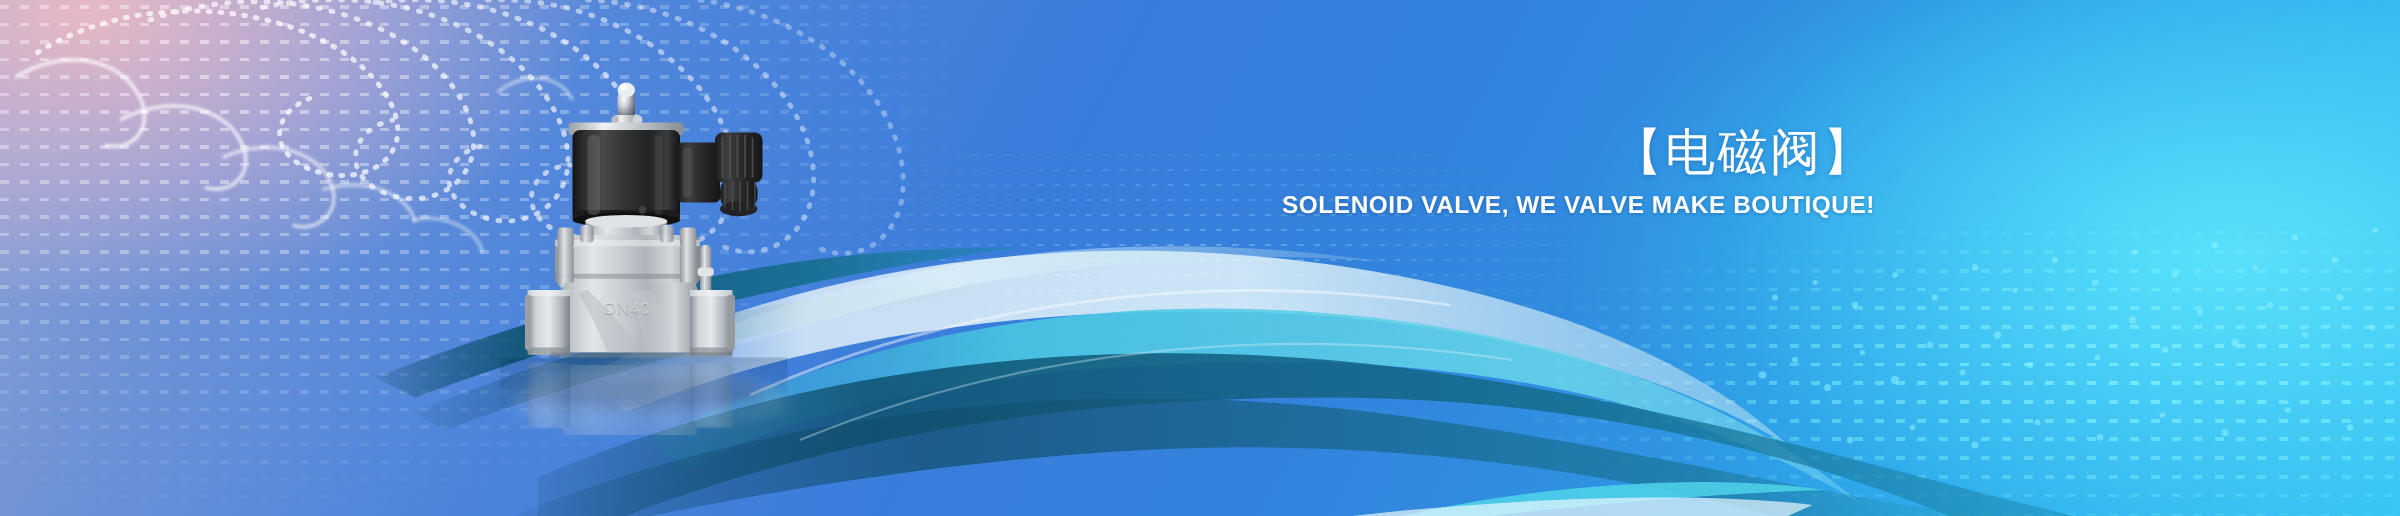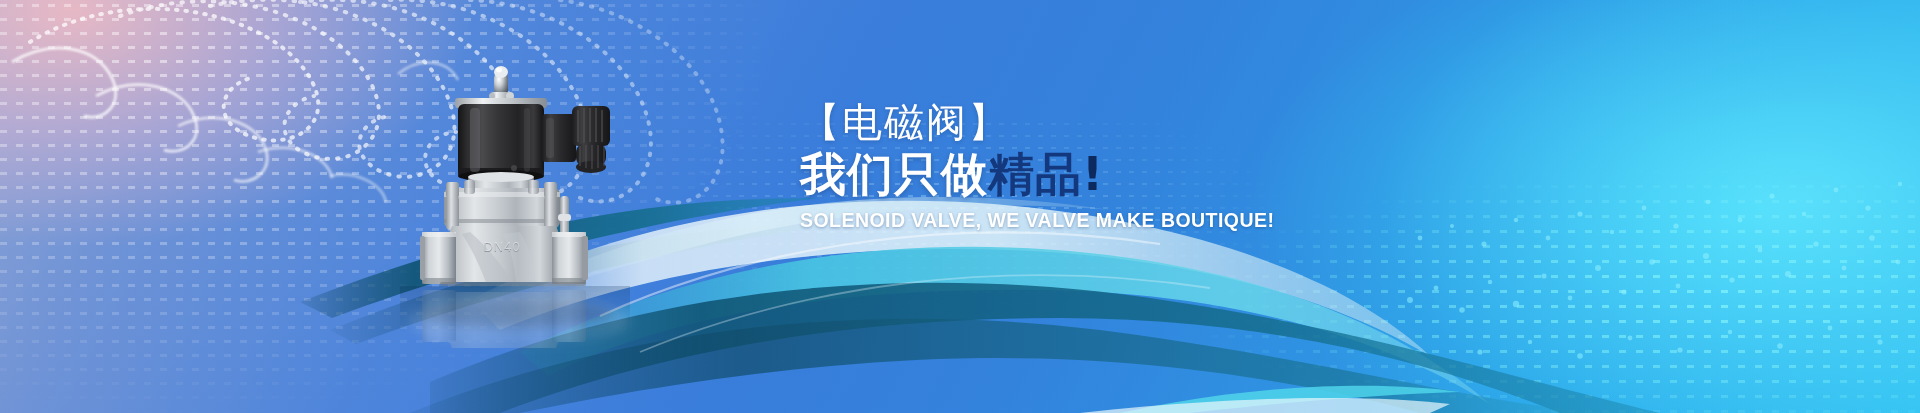--- a/index.html
+++ b/index.html
@@ -57,21 +57,21 @@
       repeating-linear-gradient(90deg, #000 0px, #000 5px, transparent 5px, transparent 13px);
             mask-composite:intersect;
     opacity:.45; pointer-events:none;
   }
 
   .svg-layer{ position:absolute; inset:0; width:1920px; height:413px; pointer-events:none; }
 
   
   .copy{
     position:absolute; left:800px; top:100px; width:700px;
-    text-align:left;
+    text-align:right;
   }
   .title-cn{
     font-size:40px; line-height:44px; color:#ffffff;
     font-weight:300; letter-spacing:2px;
     font-family:"DejaVu Sans","Liberation Sans",sans-serif;
     text-shadow:0 1px 4px rgba(10,40,90,.28);
   }
   .headline{
     margin-top:4px;
     font-size:46px; line-height:52px; font-weight:bold; letter-spacing:1px;
@@ -396,21 +396,18 @@
         <rect x="422" y="232" width="34" height="52" rx="3" fill="url(#steelPort)"></rect>
         <rect x="552" y="232" width="34" height="52" rx="3" fill="url(#steelPort)"></rect>
       </g>
       <rect x="400" y="286" width="230" height="46" fill="url(#shadowG)" opacity=".5"></rect>
     </g>
   </svg>
 
   <div class="copy">
     <div class="title-cn">【电磁阀】</div>
 
-    <div class="headline">
-      <span class="hl-white">我们只做</span><span class="hl-navy">精品</span><span class="hl-bang">!</span>
-    </div>
 
     <div class="subline">SOLENOID VALVE, WE VALVE MAKE BOUTIQUE!</div>
   </div>
 
   <span class="sr">solenoid-valve-product-banner</span>
 </div>
 
 </body></html>

